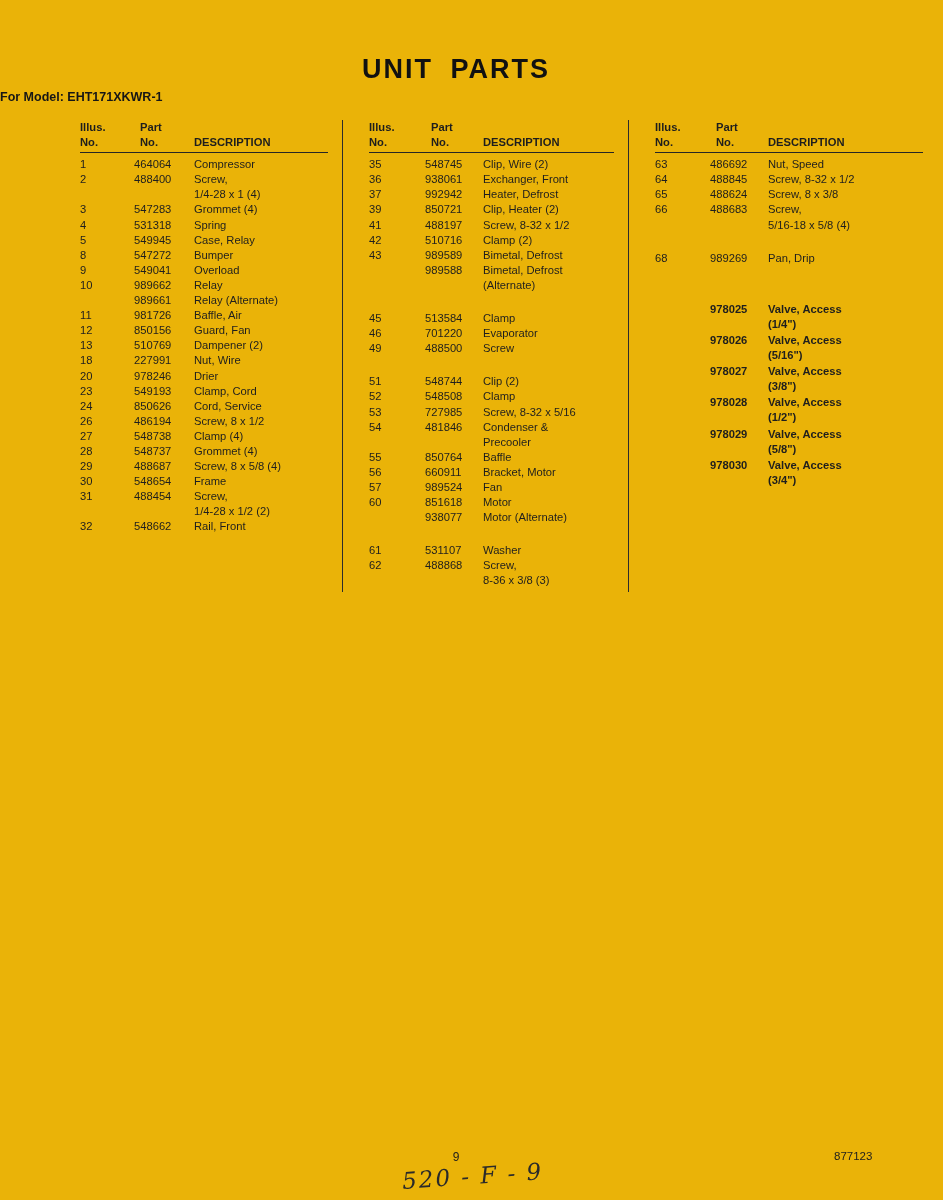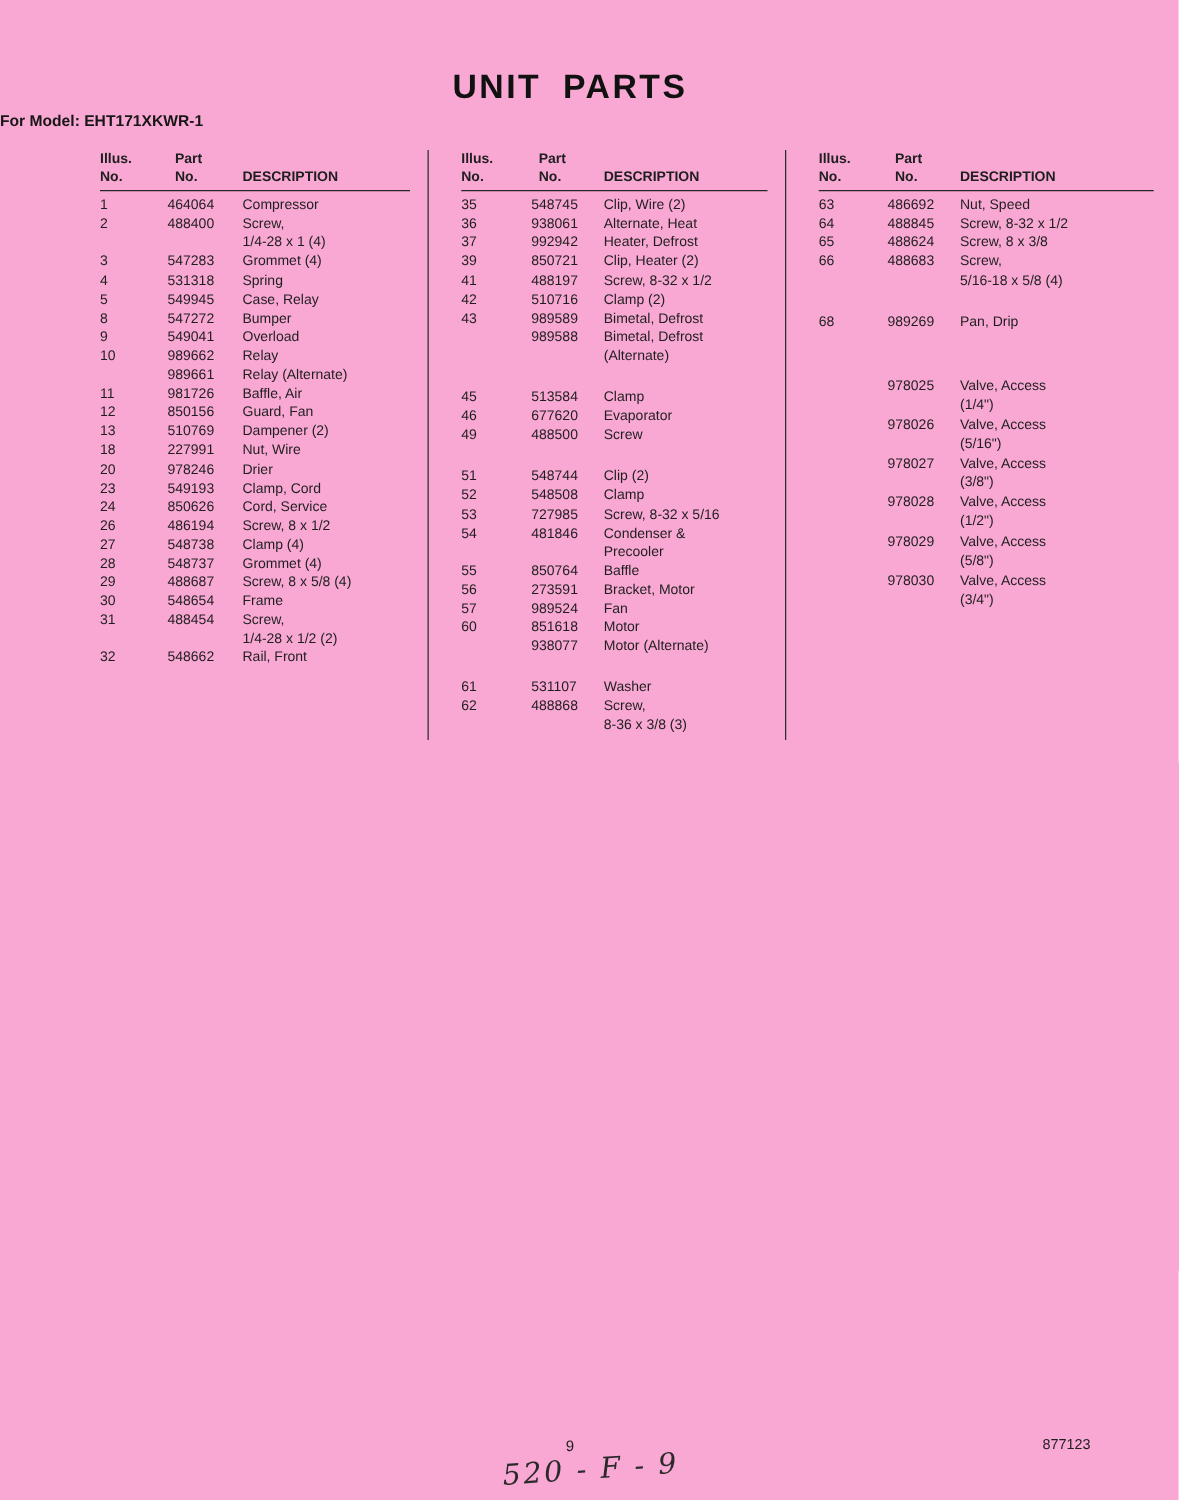--- a/index.html
+++ b/index.html
@@ -1,18 +1,18 @@
 <!DOCTYPE html>
 <html><head>
 <meta charset="utf-8">
 <style>
   * { margin:0; padding:0; box-sizing:border-box; }
   html,body { background:#ffffff; }
   .page {
-    position:relative; width:943px; height:1200px; background:#f9a8d4;
+    position:relative; width:943px; height:1200px; background:#eab308;
     font-family:"Liberation Sans", sans-serif; color:#1e1e1e; overflow:hidden;
   }
   .title {
     position:absolute; top:54px; left:0; width:912px; text-align:center;
     font-size:27px; font-weight:700; letter-spacing:2px; word-spacing:8px; color:#111;
   }
   .subtitle {
     position:absolute; top:90px; left:0; width:912px; text-align:left;
     font-size:12.5px; font-weight:700; color:#161616;
   }
@@ -28,21 +28,21 @@
   }
   .h-part { padding-left:6px; }
   .prow { display:grid; grid-template-columns:var(--c1) var(--c2) 1fr; }
   .prow.gap { margin-top:18px; }
   .c-desc { white-space:nowrap; }
   .opt-box { margin-top:36px; width:250px; }
   .opt-title {
     border-top:1px solid #2c2c2c; border-bottom:1px solid #2c2c2c;
     text-align:center; padding:4px 0 6px; line-height:14.5px;
   }
-  .opt-list { margin-top:20px; }
+  .opt-list { margin-top:20px;font-weight:bold; }
   .opt-list .prow { margin-bottom:1px; }
   .footer-page { position:absolute; top:1150px; left:0; width:912px; text-align:center; font-size:12px; }
   .footer-doc { position:absolute; top:1150px; left:834px; font-size:11.5px; }
   .handwriting {
     position:absolute; top:1163px; left:402px; font-size:23px; color:#2a2a2a;
     font-family:"DejaVu Serif", serif; font-style:italic; letter-spacing:2px;
     transform:rotate(-4deg);
   }
 </style>
 </head>
@@ -190,21 +190,21 @@
       </div>
       <div class="prows">
           <div class="prow">
             <span class="c-illus">35</span>
             <span class="c-part">548745</span>
             <span class="c-desc">Clip, Wire (2)</span>
           </div>
           <div class="prow">
             <span class="c-illus">36</span>
             <span class="c-part">938061</span>
-            <span class="c-desc">Alternate, Heat</span>
+            <span class="c-desc">Exchanger, Front</span>
           </div>
           <div class="prow">
             <span class="c-illus">37</span>
             <span class="c-part">992942</span>
             <span class="c-desc">Heater, Defrost</span>
           </div>
           <div class="prow">
             <span class="c-illus">39</span>
             <span class="c-part">850721</span>
             <span class="c-desc">Clip, Heater (2)</span>
@@ -229,21 +229,21 @@
             <span class="c-part">989588</span>
             <span class="c-desc">Bimetal, Defrost<br>(Alternate)</span>
           </div>
           <div class="prow gap">
             <span class="c-illus">45</span>
             <span class="c-part">513584</span>
             <span class="c-desc">Clamp</span>
           </div>
           <div class="prow">
             <span class="c-illus">46</span>
-            <span class="c-part">677620</span>
+            <span class="c-part">701220</span>
             <span class="c-desc">Evaporator</span>
           </div>
           <div class="prow">
             <span class="c-illus">49</span>
             <span class="c-part">488500</span>
             <span class="c-desc">Screw</span>
           </div>
           <div class="prow gap">
             <span class="c-illus">51</span>
             <span class="c-part">548744</span>
@@ -264,21 +264,21 @@
             <span class="c-part">481846</span>
             <span class="c-desc">Condenser &amp;<br>Precooler</span>
           </div>
           <div class="prow">
             <span class="c-illus">55</span>
             <span class="c-part">850764</span>
             <span class="c-desc">Baffle</span>
           </div>
           <div class="prow">
             <span class="c-illus">56</span>
-            <span class="c-part">273591</span>
+            <span class="c-part">660911</span>
             <span class="c-desc">Bracket, Motor</span>
           </div>
           <div class="prow">
             <span class="c-illus">57</span>
             <span class="c-part">989524</span>
             <span class="c-desc">Fan</span>
           </div>
           <div class="prow">
             <span class="c-illus">60</span>
             <span class="c-part">851618</span>

